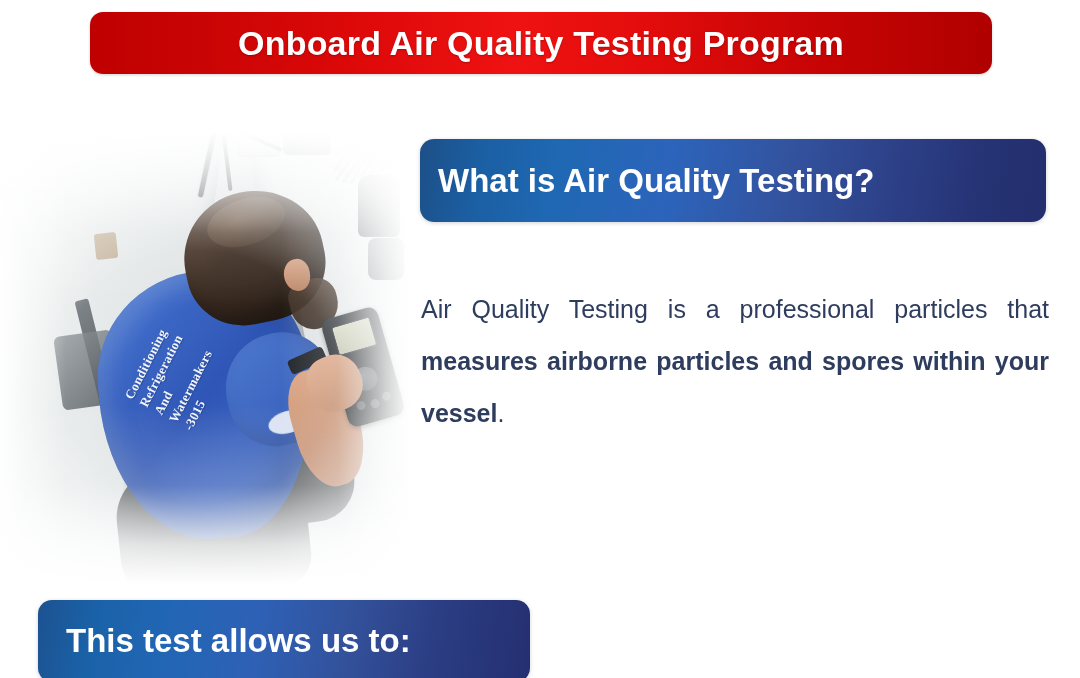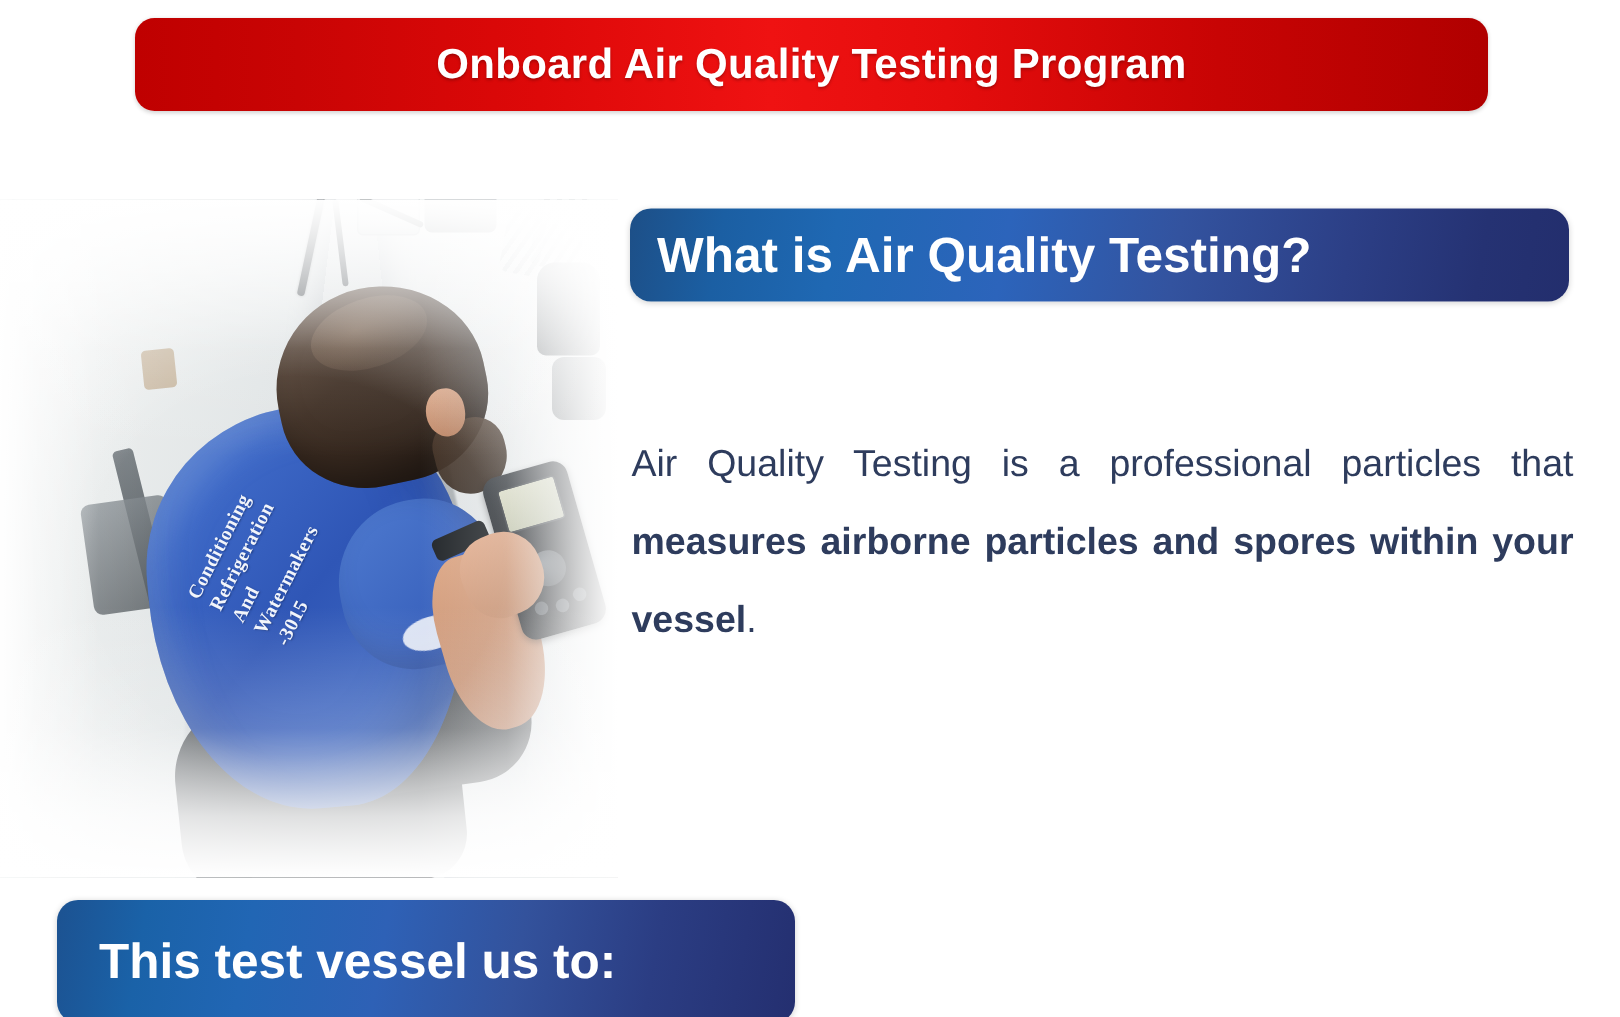--- a/index.html
+++ b/index.html
@@ -31,21 +31,21 @@
         #e50d0d 60%,
         #c80404 80%,
         #b00000 100%);
     display: flex;
     align-items: center;
     justify-content: center;
     box-shadow: 0 1px 3px rgba(0,0,0,0.18);
   }
   .title-banner-text {
     color: #ffffff;
-    font-size: 28px;
+    font-size: 34px;
     font-weight: bold;
     letter-spacing: 0.2px;
     white-space: nowrap;
     text-shadow: 0 1px 2px rgba(0,0,0,0.25);
   }
 
   
   .photo-wrap {
     position: absolute;
     left: 0px;
@@ -307,21 +307,21 @@
       radial-gradient(ellipse 74% 62% at 48% 54%, rgba(255,255,255,0) 45%, rgba(255,255,255,0.55) 82%, rgba(255,255,255,0.92) 100%);
     pointer-events: none;
   }
 
   
   .section-header {
     position: absolute;
     left: 420px;
     top: 139px;
     width: 626px;
-    height: 62px;
+    height: 83px;
     border-radius: 14px;
     background: linear-gradient(100deg,
         #1d4f87 0%,
         #1b5fa3 10%,
         #1f68b3 22%,
         #2c64bb 40%,
         #33539f 58%,
         #2c3f86 76%,
         #253273 90%,
         #232e6d 100%);
@@ -446,14 +446,14 @@
 
 <div class="section-header">
   <span class="section-header-text">What is Air Quality Testing?</span>
 </div>
 
 <p class="body-copy">
   <span>Air Quality Testing is a professional particles that </span><span class="b">measures airborne particles and spores within your vessel</span><span>.</span>
 </p>
 
 <div class="cta-banner">
-  <span class="cta-banner-text">This test vessel us to:</span>
+  <span class="cta-banner-text">This test allows us to:</span>
 </div>
 
 </body></html>

